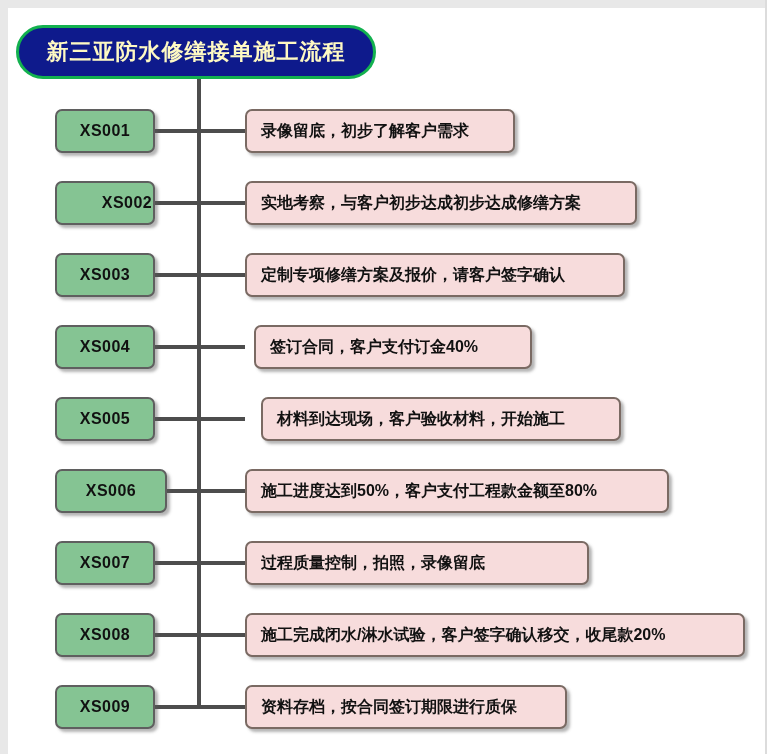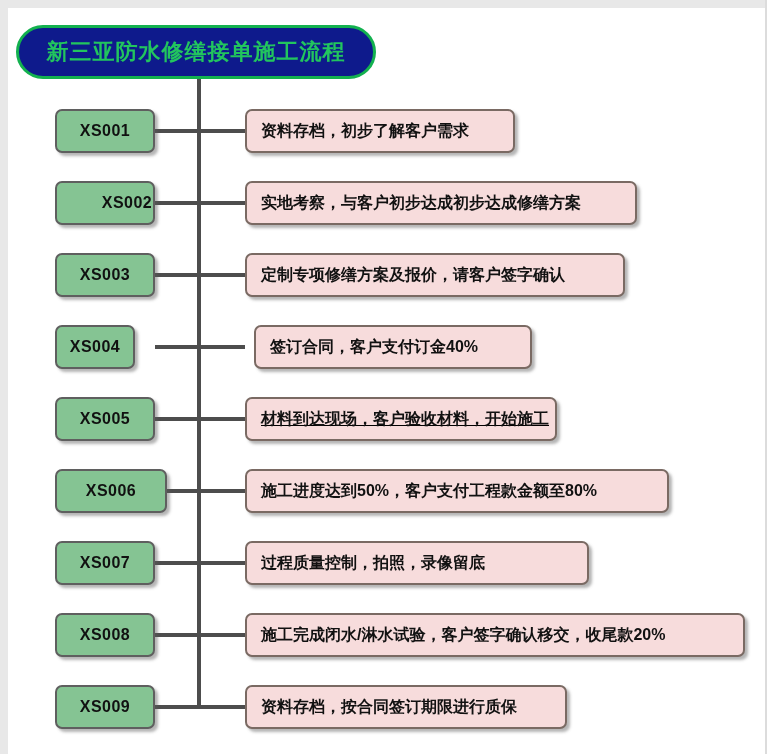--- a/index.html
+++ b/index.html
@@ -50,21 +50,21 @@
     height: 54px;
     background: #0e1a8c;
     border: 3px solid #13b14f;
     border-radius: 30px;
     box-sizing: border-box;
     display: flex;
     align-items: center;
     justify-content: center;
   }
   .title-text {
-    color: #22c55e;
+    color: #fef9c3;
     font-size: 22px;
     font-weight: bold;
     letter-spacing: 1px;
     white-space: nowrap;
   }
 
   
   .spine {
     position: absolute;
     left: 197px;
@@ -144,21 +144,21 @@
 
   <div class="spine" id="spine" style="left: 197px; top: 79px; height: 628px;"></div>
 
   <div id="rows">
       <div class="row" style="top: 109px;">
         <div class="connector" style="left: 155px; width: 90px;"></div>
         <div class="code-box" style="left: 55px; width: 100px;">
           <span class="code-text">XS001</span>
         </div>
         <div class="desc-box" style="left: 245px; width: 270px;">
-          <span class="desc-text">资料存档，初步了解客户需求</span>
+          <span class="desc-text">录像留底，初步了解客户需求</span>
         </div>
       </div>
       <div class="row" style="top: 181px;">
         <div class="connector" style="left: 155px; width: 90px;"></div>
         <div class="code-box" style="left: 55px; width: 100px; padding-left: 44px;">
           <span class="code-text">XS002</span>
         </div>
         <div class="desc-box" style="left: 245px; width: 392px;">
           <span class="desc-text">实地考察，与客户初步达成初步达成修缮方案</span>
         </div>
@@ -167,33 +167,33 @@
         <div class="connector" style="left: 155px; width: 90px;"></div>
         <div class="code-box" style="left: 55px; width: 100px;">
           <span class="code-text">XS003</span>
         </div>
         <div class="desc-box" style="left: 245px; width: 380px;">
           <span class="desc-text">定制专项修缮方案及报价，请客户签字确认</span>
         </div>
       </div>
       <div class="row" style="top: 325px;">
         <div class="connector" style="left: 155px; width: 90px;"></div>
-        <div class="code-box" style="left: 55px; width: 80px;">
+        <div class="code-box" style="left: 55px; width: 100px;">
           <span class="code-text">XS004</span>
         </div>
         <div class="desc-box" style="left: 254px; width: 278px;">
           <span class="desc-text">签订合同，客户支付订金40%</span>
         </div>
       </div>
       <div class="row" style="top: 397px;">
         <div class="connector" style="left: 155px; width: 90px;"></div>
         <div class="code-box" style="left: 55px; width: 100px;">
           <span class="code-text">XS005</span>
         </div>
-        <div class="desc-box" style="left: 245px; width: 312px; text-decoration: underline;">
+        <div class="desc-box" style="left: 261px; width: 360px;">
           <span class="desc-text">材料到达现场，客户验收材料，开始施工</span>
         </div>
       </div>
       <div class="row" style="top: 469px;">
         <div class="connector" style="left: 155px; width: 90px;"></div>
         <div class="code-box" style="left: 55px; width: 112px;">
           <span class="code-text">XS006</span>
         </div>
         <div class="desc-box" style="left: 245px; width: 424px;">
           <span class="desc-text">施工进度达到50%，客户支付工程款金额至80%</span>

